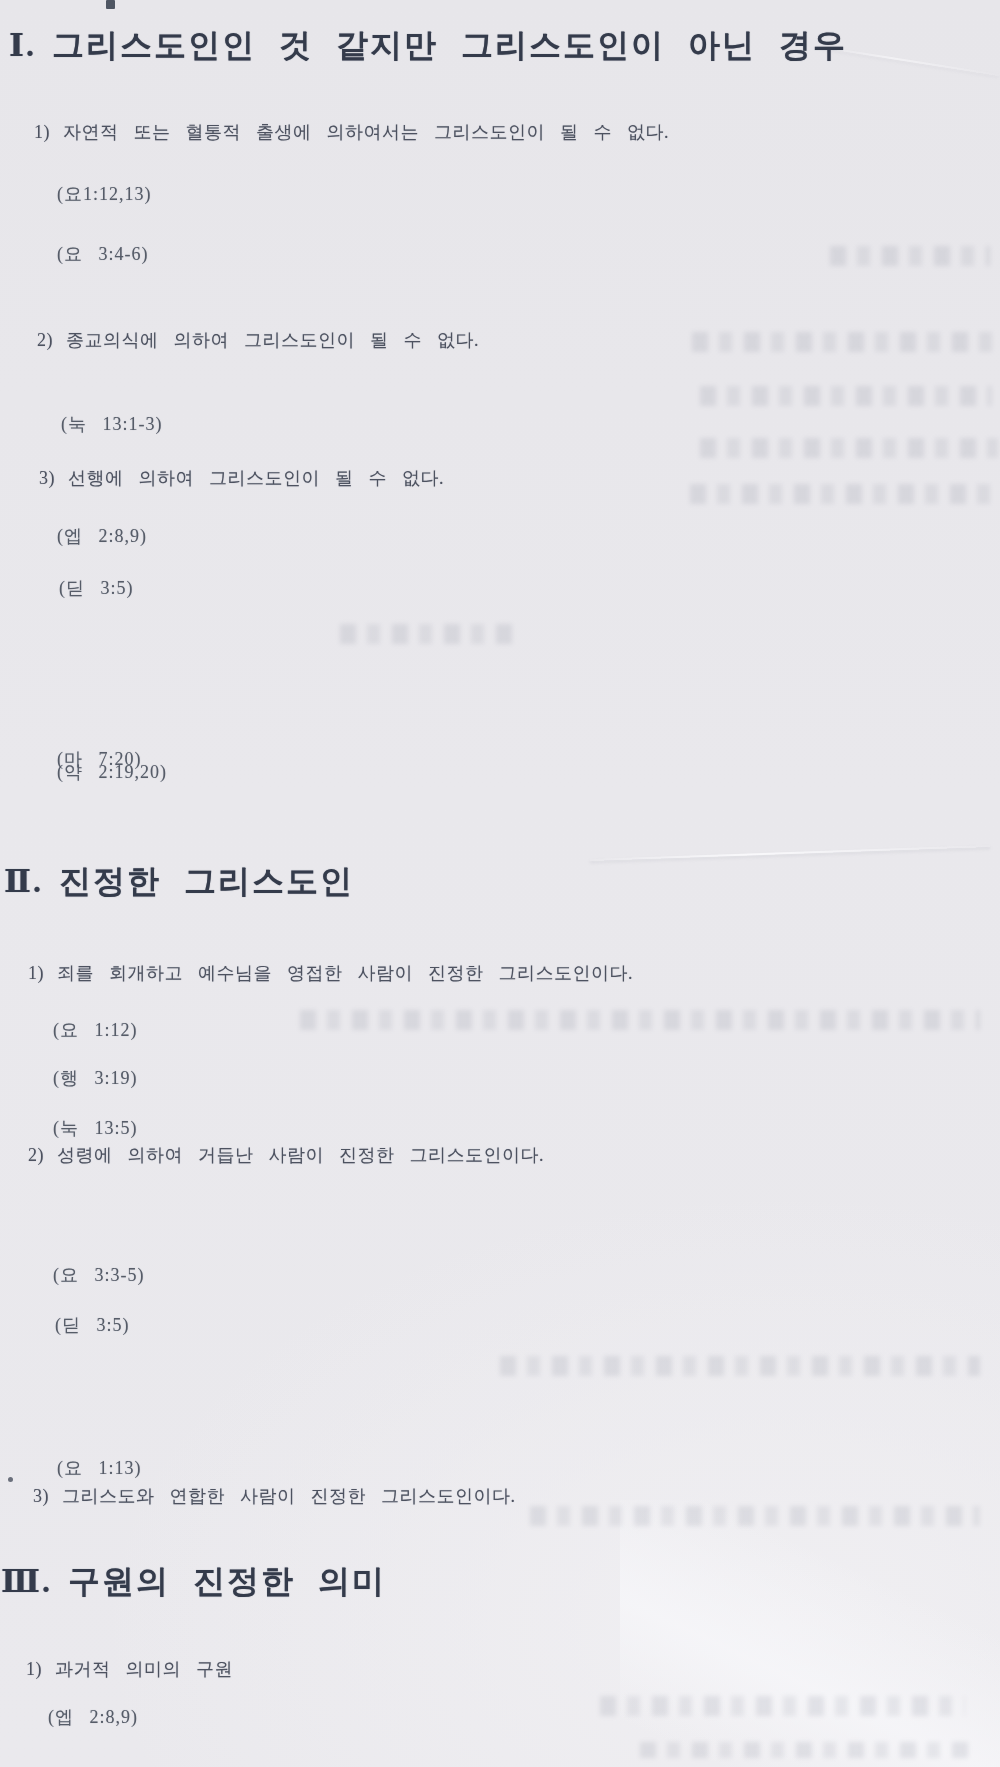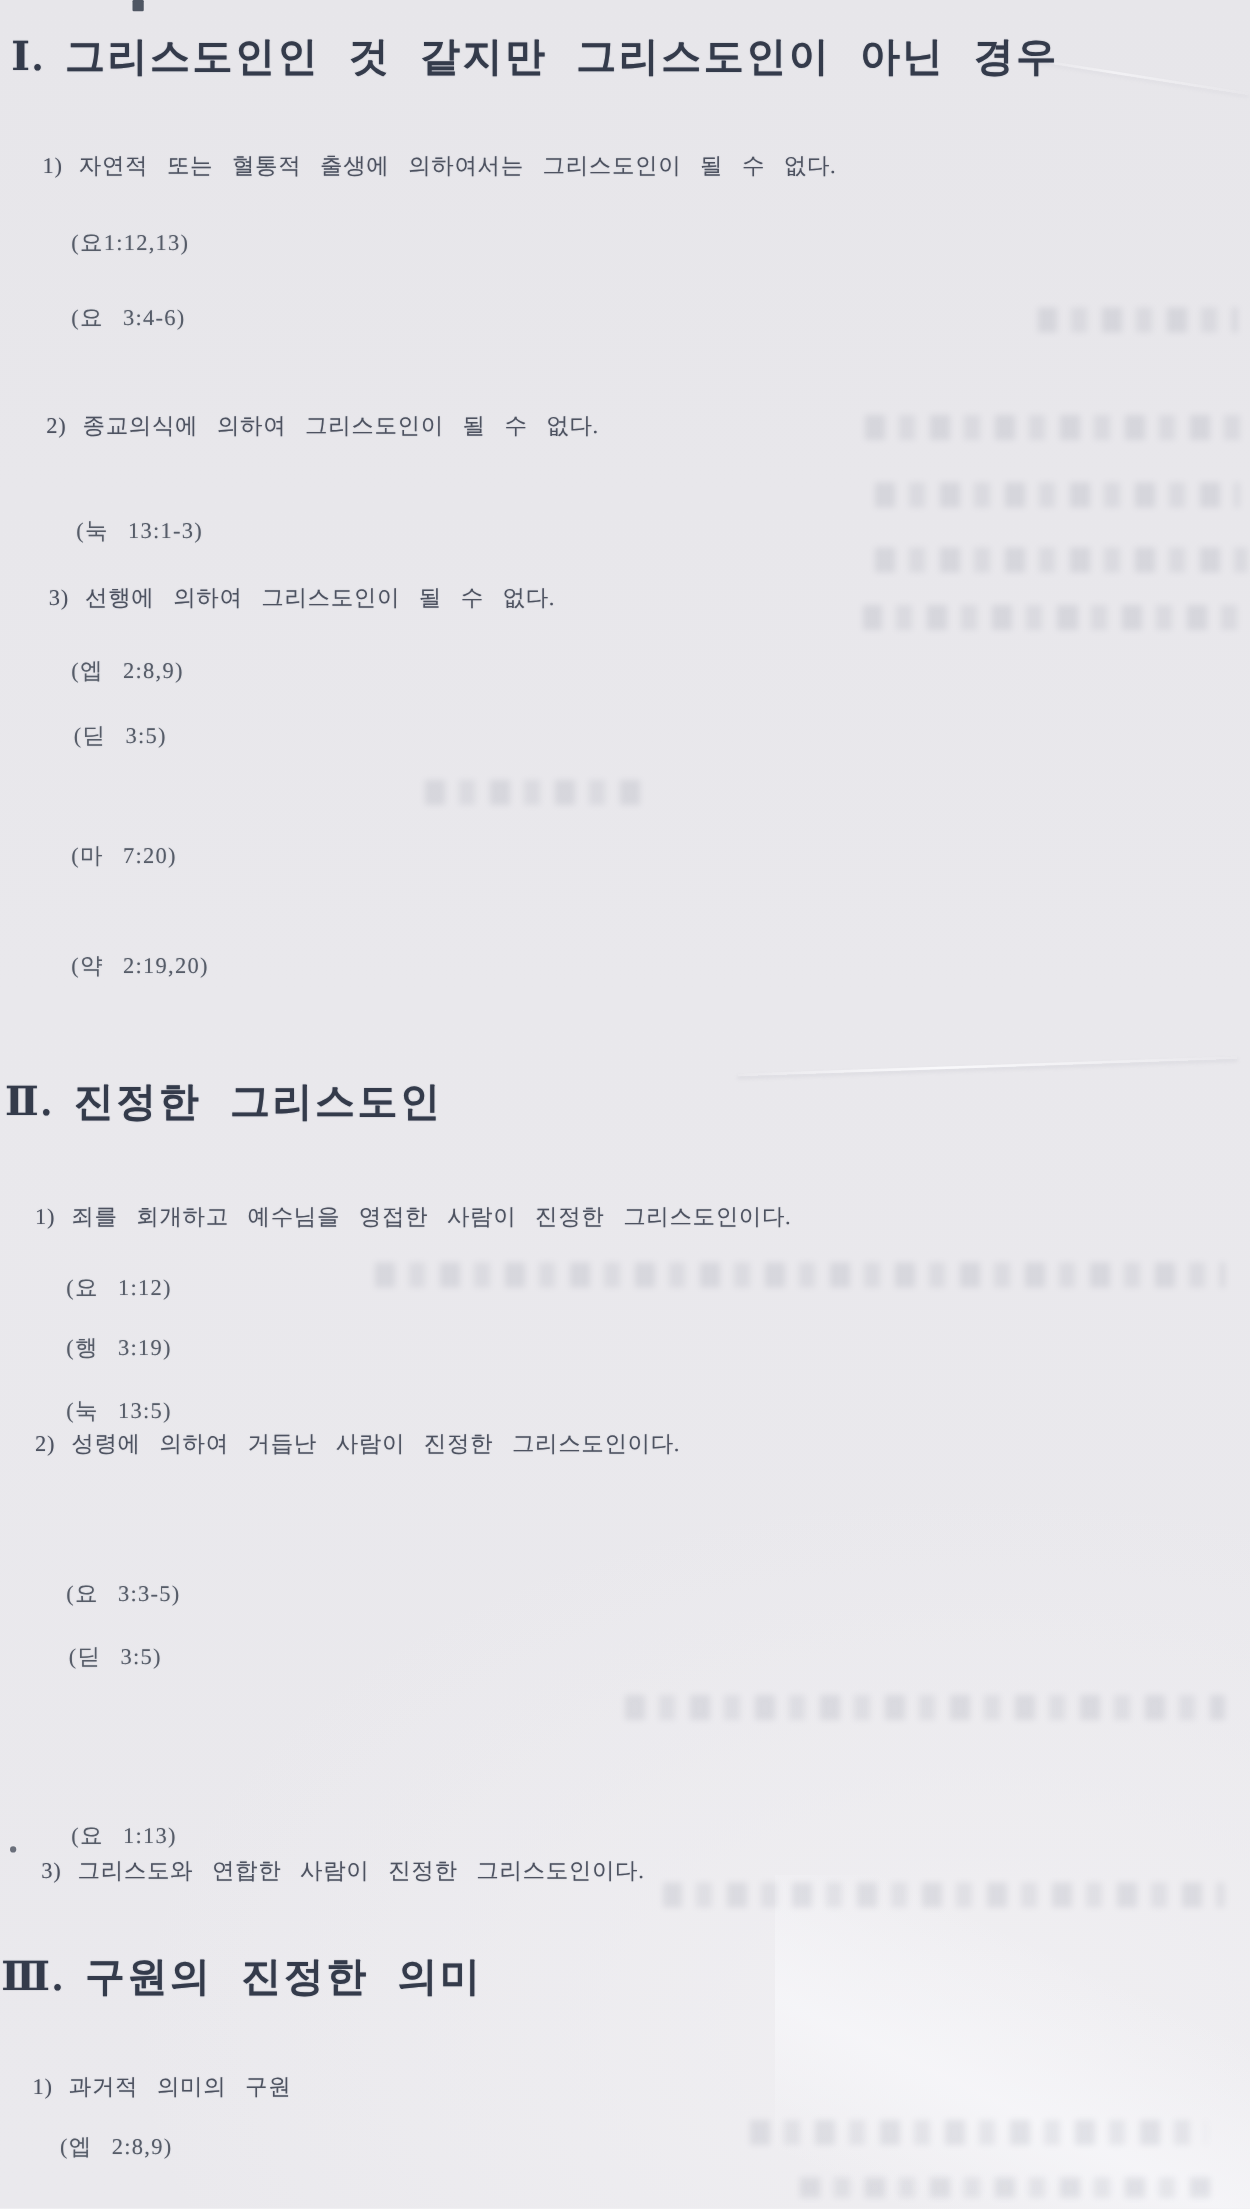--- a/index.html
+++ b/index.html
@@ -114,21 +114,21 @@
     <span class="num-label">2)</span><span>종교의식에 의하여 그리스도인이 될 수 없다.</span>
   </div>
   <div class="line ref" style="top:388px; left:61px;margin-top:24px;">(눅 13:1-3)</div>
 
   <div class="line" style="top:466px; left:39px;">
     <span class="num-label">3)</span><span>선행에 의하여 그리스도인이 될 수 없다.</span>
   </div>
   <div class="line ref" style="top:524px; left:57px;">(엡 2:8,9)</div>
   <div class="line ref" style="top:576px; left:59px;">(딛 3:5)</div>
 
-  <div class="line ref" style="top:672px; left:57px;">(마 7:20)</div>
+  <div class="line ref" style="top:747px; left:57px;">(마 7:20)</div>
   <div class="line ref" style="top:760px; left:57px;">(약 2:19,20)</div>
 
   <div class="line heading" style="top:860px; left:4px;">
     <span class="numeral">Ⅱ.</span><span>진정한 그리스도인</span>
   </div>
 
   <div class="line" style="top:961px; left:28px;">
     <span class="num-label">1)</span><span>죄를 회개하고 예수님을 영접한 사람이 진정한 그리스도인이다.</span>
   </div>
   <div class="line ref" style="top:1018px; left:53px;">(요 1:12)</div>

